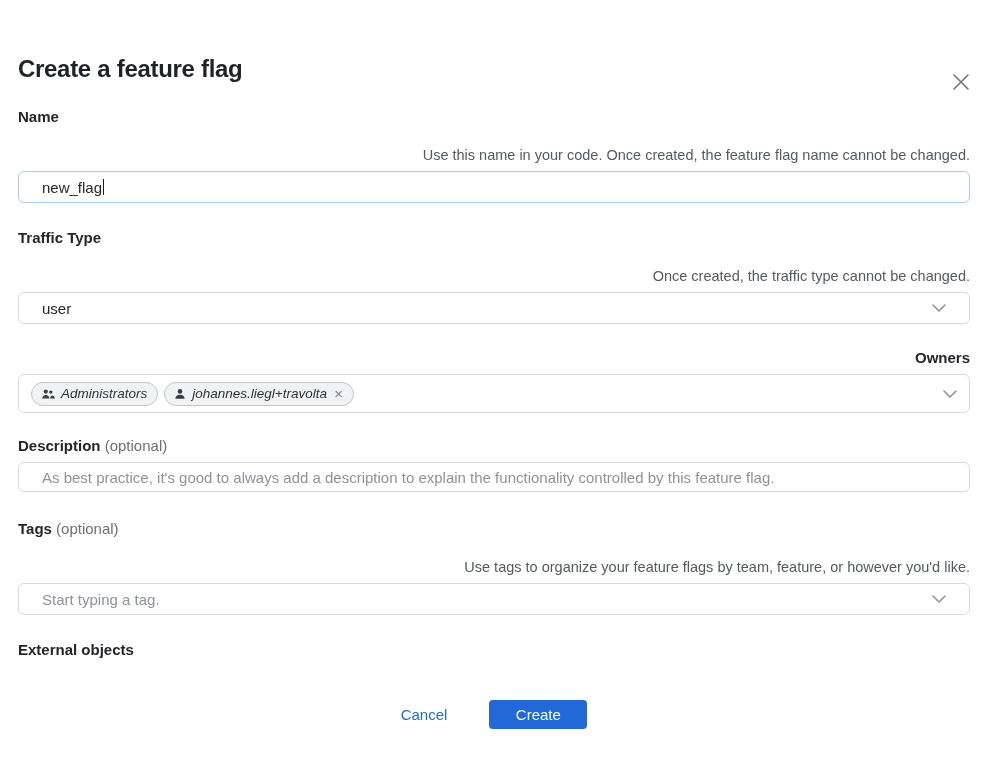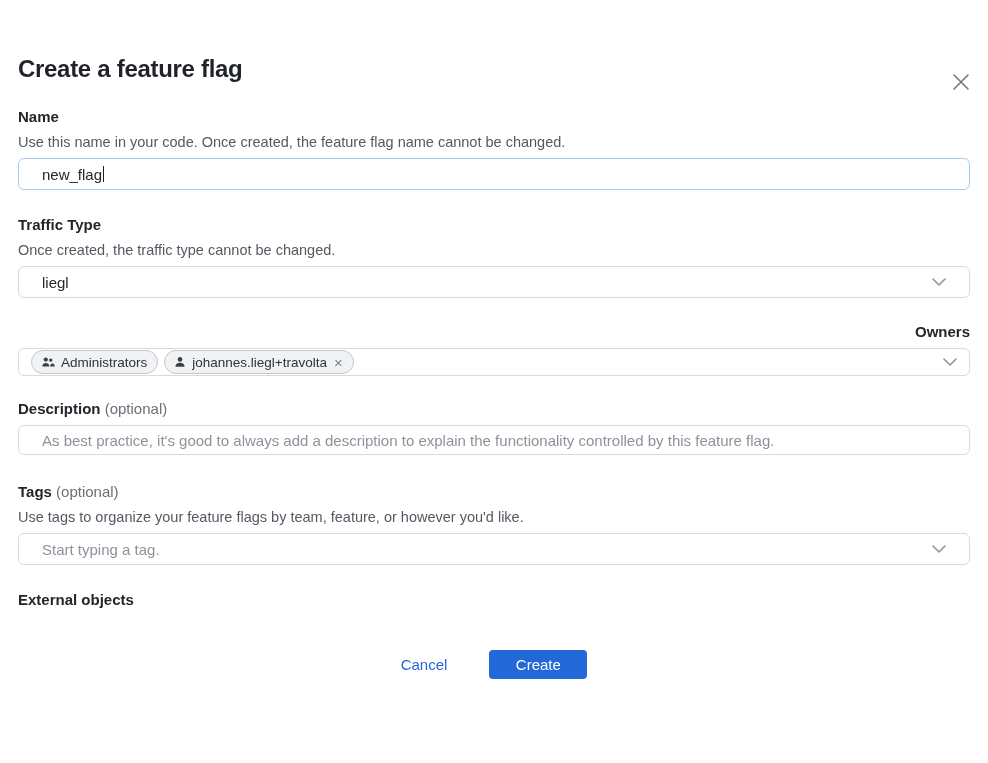--- a/index.html
+++ b/index.html
@@ -25,39 +25,39 @@
     font-size: 24px; line-height: 29px; font-weight: 700;
     color: #1f2329; letter-spacing: -0.3px;
   }
 
   .field { margin-top: 0; }
   .field-label {
     font-size: 15px; font-weight: 700; color: #22262b; line-height: 18px;
   }
   .optional { font-weight: 400; color: #6b7178; }
   .helper {
-    margin-top: 7px; font-size: 14.5px; color: #545a62; line-height: 18px;
+    margin-top: 20px; font-size: 14.5px; color: #545a62; line-height: 18px; text-align: right;
   }
 
   .control {
     margin-top: 7px;
     height: 32px;
     border: 1px solid #d7dade;
     border-radius: 6px;
     background: #fff;
     display: flex; align-items: center;
     padding: 0 23px;
     font-size: 15px; color: #24272c;
     width: 100%;
   }
   .control.focused { border-color: #a9cbf0; }
   .caret { width: 1px; height: 16px; background: #1b1e23; margin-left: 1px; }
   .chev { margin-left: auto; flex: none; }
 
-  .chips-control { height: 28px; padding: 0 12px 0 6px; }
+  .chips-control { height: 39px; padding: 0 12px 0 6px; font-style: italic; }
   .chip {
     display: flex; align-items: center; gap: 6px;
     height: 24px; padding: 0 10px 0 9px;
     border: 1px solid #c2c6cb; border-radius: 12px;
     background: #f1f2f4;
     font-size: 13.5px; color: #2e3339;
     margin-left: 6px; cursor: default;
   }
   .chip-remove { color: #7c828a; font-size: 15px; line-height: 1; margin-left: 1px; cursor: pointer; }
 
@@ -117,21 +117,21 @@
     <div class="control focused">
       <span>new_flag</span>
       <span class="caret"></span>
     </div>
   </div>
 
   <div class="field sec-traffic">
     <div class="field-label">Traffic Type</div>
     <div class="helper">Once created, the traffic type cannot be changed.</div>
     <div class="control">
-      <span>liegl</span>
+      <span>user</span>
       <svg class="chev" width="14" height="8" viewBox="0 0 14 8">
         <path d="M1 1 L7 7 L13 1" stroke="#8f959d" stroke-width="1.6" fill="none" stroke-linecap="round" stroke-linejoin="round"></path>
       </svg>
     </div>
   </div>
 
   <div class="field sec-owners">
     <div class="field-label">Owners</div>
     <div class="control chips-control">
       <div class="chip">

